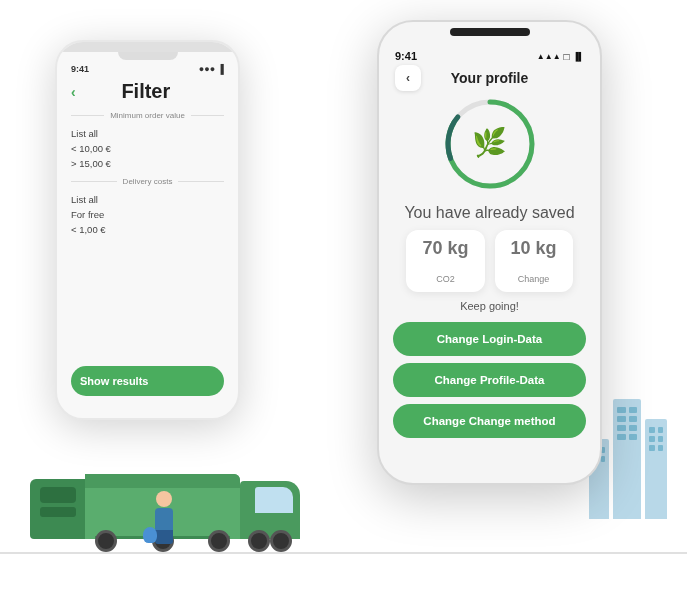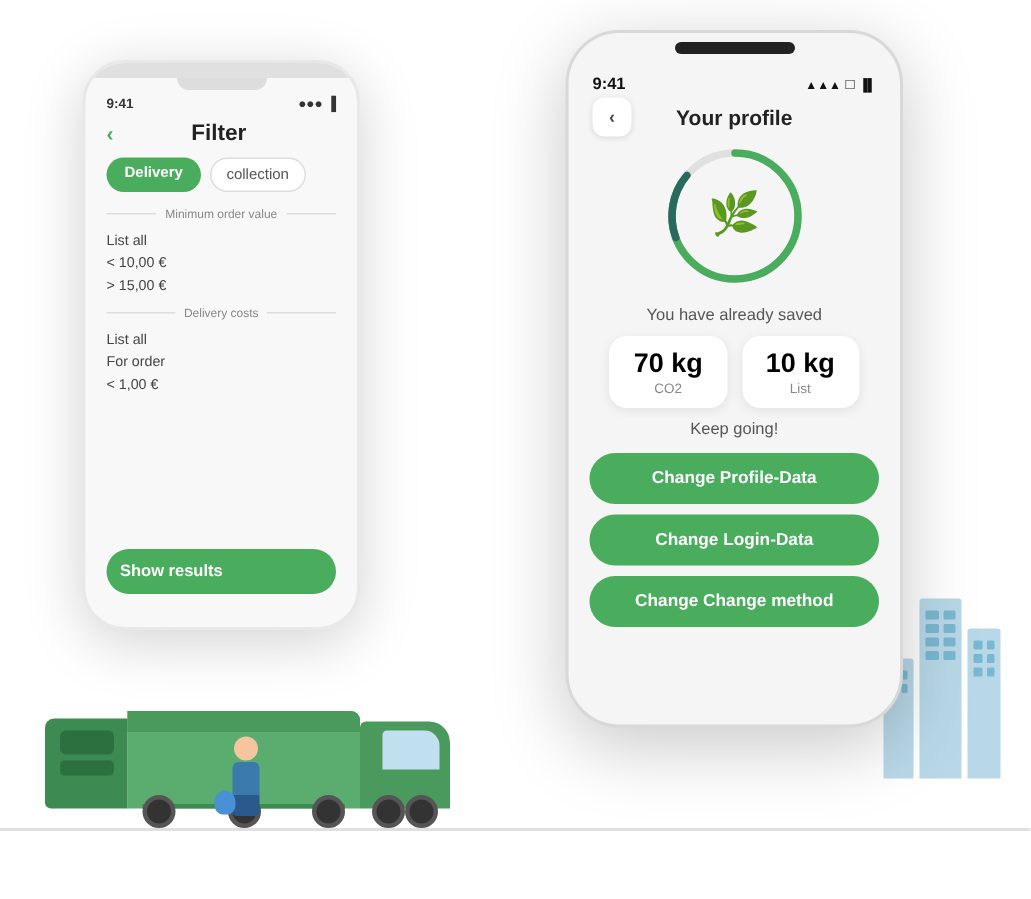--- a/index.html
+++ b/index.html
@@ -167,21 +167,21 @@
     }
 
     .back-arrow-left {
       color: #4aad5e;
       font-size: 14px;
       margin-right: 6px;
       font-weight: bold;
     }
 
     .filter-title {
-      font-size: 15px;
+      font-size: 20px;
       font-weight: 700;
       color: #222;
       flex: 1;
       text-align: center;
       margin-right: 14px;
     }
 
     .filter-tabs {
       display: flex;
       gap: 6px;
@@ -333,21 +333,21 @@
       position: relative;
     }
 
     .eco-circle svg {
       width: 100%;
       height: 100%;
     }
 
     .saved-text {
       text-align: center;
-      font-size: 11px;
+      font-size: 16px;
       color: #555;
       margin-bottom: 8px;
     }
 
     .stats-row {
       display: flex;
       justify-content: center;
       gap: 10px;
       margin-bottom: 8px;
     }
@@ -357,27 +357,27 @@
       border-radius: 12px;
       padding: 8px 16px;
       text-align: center;
       box-shadow: 0 2px 8px rgba(0,0,0,0.08);
       min-width: 65px;
     }
 
     .stat-value {
       font-size: 18px;
       font-weight: 800;
-      color: #000000;
+      color: #737373;
     }
 
     .stat-label {
       font-size: 9px;
       color: #888;
-      margin-top: 1px;
+      margin-top: 15px;
     }
 
     .keep-going {
       text-align: center;
       font-size: 11px;
       color: #555;
       margin-bottom: 10px;
     }
 
     .action-buttons {
@@ -491,42 +491,38 @@
       <span>9:41</span>
       <span>●●● ▐</span>
     </div>
 
     <div class="phone-left-content">
       <div class="filter-header">
         <span class="back-arrow-left">‹</span>
         <span class="filter-title">Filter</span>
       </div>
 
-      <div class="filter-tabs">
-        <div class="filter-tab-active">Delivery</div>
-        <div class="filter-tab-inactive">collection</div>
-      </div>
 
       <div class="filter-divider">
         <span>Minimum order value</span>
       </div>
 
       <ul class="filter-list">
         <li>List all</li>
         <li>&lt; 10,00 €</li>
         <li>&gt; 15,00 €</li>
       </ul>
 
       <div class="filter-divider">
         <span>Delivery costs</span>
       </div>
 
       <ul class="filter-list">
         <li>List all</li>
-        <li>For order</li>
+        <li>For free</li>
         <li>&lt; 1,00 €</li>
       </ul>
     </div>
 
     <div class="show-results-btn">Show results</div>
   </div>
 
   <div class="phone-right">
     <div class="phone-right-notch"></div>
 
@@ -563,26 +559,26 @@
 
     <div class="saved-text">You have already saved</div>
 
     <div class="stats-row">
       <div class="stat-card">
         <div class="stat-value">70 kg</div>
         <div class="stat-label">CO2</div>
       </div>
       <div class="stat-card">
         <div class="stat-value">10 kg</div>
-        <div class="stat-label">List</div>
+        <div class="stat-label">Change</div>
       </div>
     </div>
 
     <div class="keep-going">Keep going!</div>
 
     <div class="action-buttons">
+      <div class="action-btn">Change Login-Data</div>
       <div class="action-btn">Change Profile-Data</div>
-      <div class="action-btn">Change Login-Data</div>
       <div class="action-btn">Change Change method</div>
     </div>
   </div>
 
 </div>
 
 </body></html>

